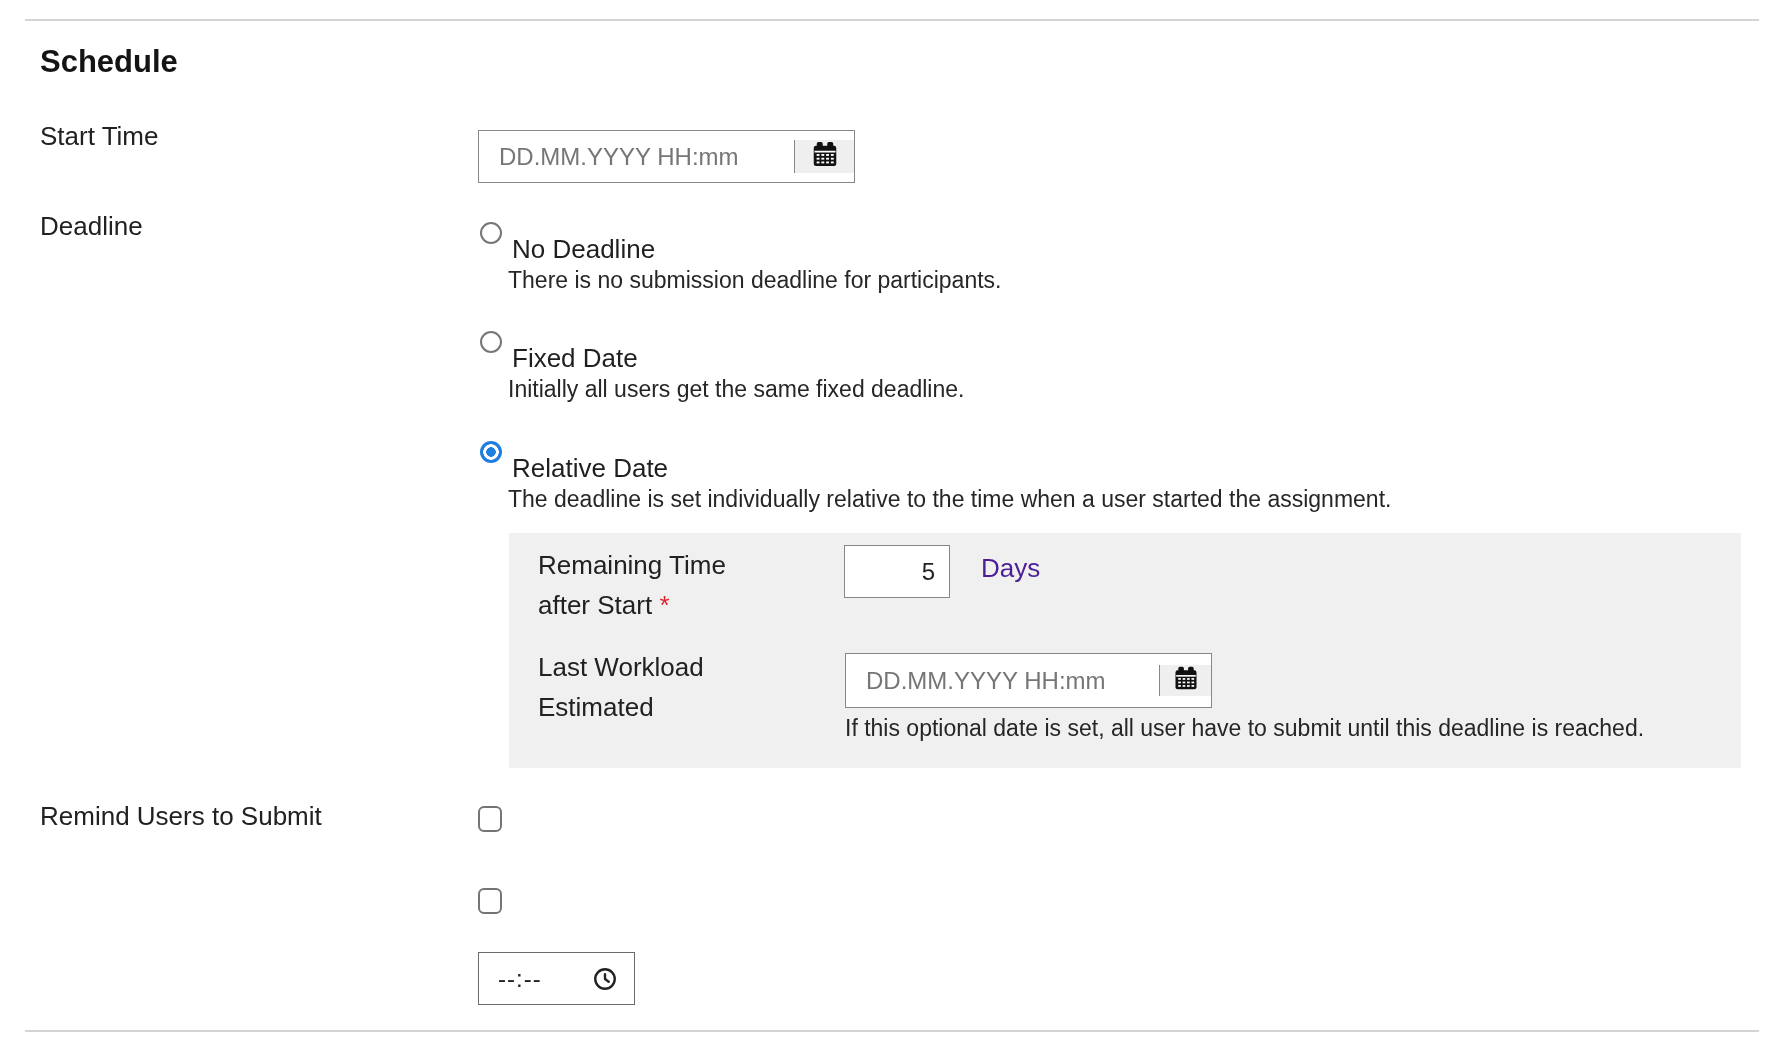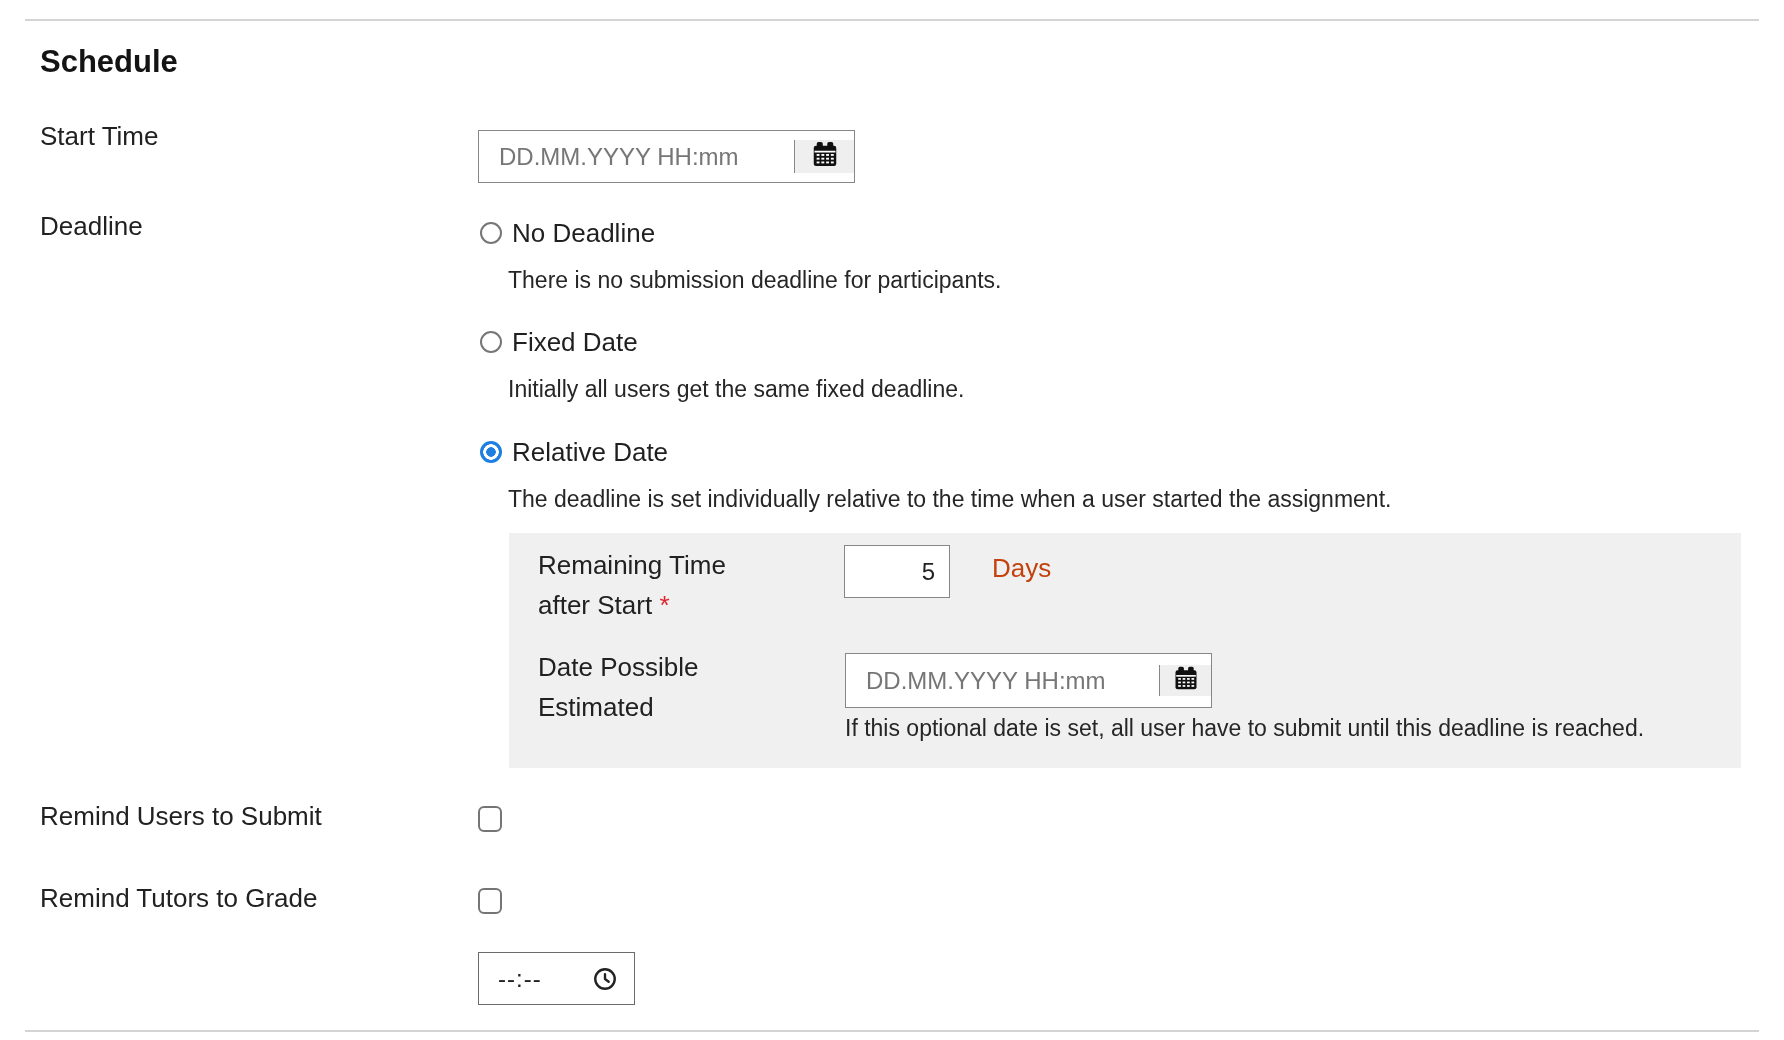--- a/index.html
+++ b/index.html
@@ -23,31 +23,31 @@
   
   .input-group{position:absolute;display:flex;align-items:center;border:1px solid #878787;background:#ffffff;box-sizing:border-box;}
   .ig-start{left:478px;top:130px;width:377px;height:53px;}
   .text-input{flex:1;border:none;outline:none;background:transparent;font-family:inherit;font-size:24px;color:#222;padding:0 0 0 20px;min-width:0;}
   .text-input::placeholder{color:#767676;opacity:1;}
   .cal-btn{width:60px;flex:0 0 auto;background:#efefef;border:none;border-left:1px solid #878787;display:flex;align-items:center;justify-content:center;cursor:pointer;padding:0;}
 
   
   .radio{position:absolute;left:480px;width:22px;height:22px;border-radius:50%;box-sizing:border-box;border:2px solid #767676;background:#fff;}
   .radio.selected{border:none;background:radial-gradient(circle,#1e7fe0 0 4.5px,#ffffff 5px 7.5px,#1e7fe0 8px 11px);}
-  .opt-label{position:absolute;left:512px;font-size:26px;color:#1f1f1f;line-height:34px;}
+  .opt-label{position:absolute;left:512px;font-size:26px;color:#1f1f1f;line-height:34px;margin-top:16px;}
   .byline{position:absolute;left:508px;font-size:23px;color:#262626;line-height:30px;white-space:nowrap;}
 
   
   .panel{position:absolute;left:509px;top:533px;width:1232px;height:235px;background:#f0f0f0;}
   .panel-label{position:absolute;left:29px;font-size:26px;color:#212121;line-height:40px;}
   .pl-remaining{top:12px;}
   .pl-lastsub{top:114px;}
   .req{color:#e0242f;}
   .num-input{position:absolute;left:335px;top:12px;width:106px;height:53px;box-sizing:border-box;border:1px solid #878787;background:#fff;font-family:inherit;font-size:24px;color:#222;text-align:right;padding:0 14px 0 0;outline:none;}
-  .unit{position:absolute;left:483px;top:20px;font-size:26px;color:#c2410c;}
+  .unit{position:absolute;left:472px;top:20px;font-size:26px;color:#4c1d95;}
   .ig-lastsub{left:336px;top:120px;width:367px;height:55px;position:absolute;}
   .ig-lastsub .cal-btn{width:52px;}
   .panel-byline{position:absolute;left:336px;top:182px;font-size:23px;color:#262626;white-space:nowrap;}
 
   
   .checkbox{position:absolute;left:478px;width:24px;height:26px;box-sizing:border-box;border:2px solid #757575;border-radius:6px;background:#fff;cursor:pointer;}
   .cb-users{top:806px;}
   .cb-tutors{top:888px;}
 
   
@@ -111,21 +111,21 @@
 
     <div class="panel-label pl-remaining">
       <span>Remaining Time</span><br>
       <span>after Start</span>
       <span class="req">*</span>
     </div>
     <input class="num-input" type="text" value="5" style="">
     <div class="unit">Days</div>
 
     <div class="panel-label pl-lastsub">
-      <span>Date Possible</span><br>
+      <span>Last Workload</span><br>
       <span>Estimated</span>
     </div>
     <div class="input-group ig-lastsub">
       <input class="text-input" type="text" placeholder="DD.MM.YYYY HH:mm" style="">
       <button class="cal-btn">
         <span>
           <svg viewBox="0 0 24 24" width="28" height="28" aria-hidden="true">
             <rect x="3" y="4.6" width="18" height="16.2" rx="1.8" fill="#111"></rect>
             <rect x="5.4" y="1.6" width="4.8" height="4.4" rx="1.4" fill="#111"></rect>
             <rect x="13.8" y="1.6" width="4.8" height="4.4" rx="1.4" fill="#111"></rect>
@@ -147,21 +147,20 @@
           </svg>
         </span>
       </button>
     </div>
     <div class="panel-byline">If this optional date is set, all user have to submit until this deadline is reached.</div>
   </div>
 
   <div class="field-label lbl-remind-users">Remind Users to Submit</div>
   <span class="checkbox cb-users"></span>
 
-  <div class="field-label lbl-remind-tutors">Remind Tutors to Grade</div>
   <span class="checkbox cb-tutors"></span>
 
   <div class="time-input">
     <span class="time-value">--:--</span>
     <span class="clock-wrap">
       <svg viewBox="0 0 24 24" width="26" height="26" aria-hidden="true">
         <circle cx="12" cy="12" r="9" fill="none" stroke="#222" stroke-width="2.2"></circle>
         <path d="M12 7.6 V12 L15.4 14.6" fill="none" stroke="#222" stroke-width="2.2" stroke-linecap="round" stroke-linejoin="round"></path>
       </svg>
     </span>

